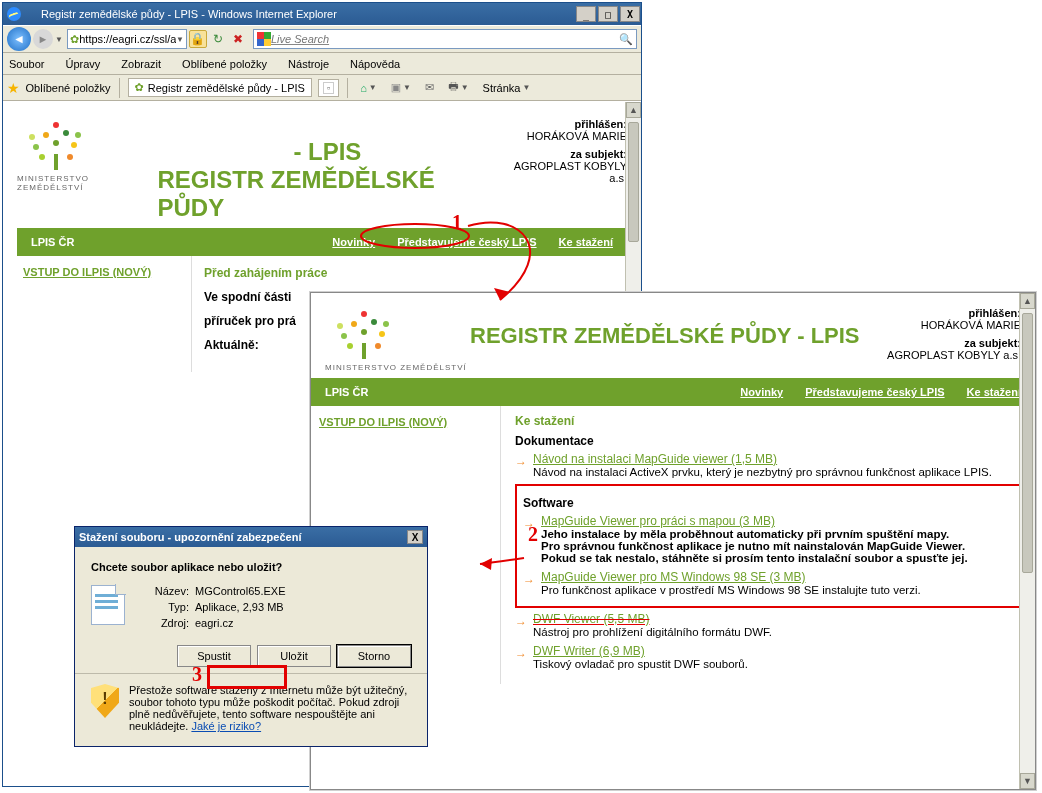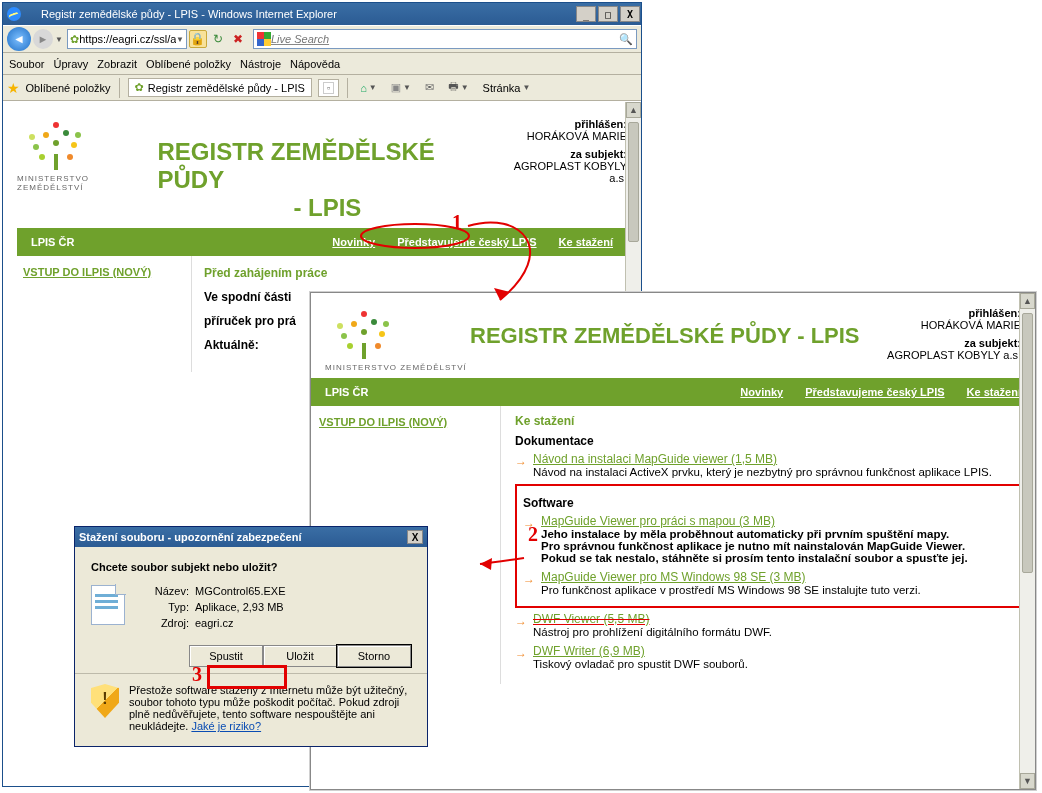--- a/index.html
+++ b/index.html
@@ -19,21 +19,21 @@
   .nav-back { width: 24px; height: 24px; border-radius: 50%; background: radial-gradient(#7ec0ff,#1f6fc6); display:flex; align-items:center; justify-content:center; color:#fff; font-size:12px; }
   .nav-forward { width: 20px; height: 20px; border-radius: 50%; background: #d8d8d8; display:flex; align-items:center; justify-content:center; color:#888; font-size:11px; }
   .nav-dd { width: 10px; font-size: 8px; color:#555; }
   .addrbar { flex: 0 0 120px; height: 20px; background: #fff; border: 1px solid #7a9ac0; display:flex; align-items:center; padding: 0 2px; }
   .addrbar input { border:0; outline:0; flex:1; font-size:11px; width: 90px; }
   .small-icon { width: 18px; height: 18px; display:flex; align-items:center; justify-content:center; font-size: 12px; }
   .lock-chip { background:#f8e29a; border:1px solid #c9a93b; border-radius:2px; }
   .search-field { flex: 1; height: 20px; background:#fff; border:1px solid #7a9ac0; display:flex; align-items:center; padding:0 3px; margin-left: 4px; }
   .search-field input { border:0; outline:0; font-size:11px; font-style: italic; color:#888; flex:1;text-decoration:underline; }
 
-  .menubar { height: 22px; background:#eceadb; border-bottom:1px solid #b4b0a0; display:flex; align-items:center; padding: 0 6px; gap: 9px; }
+  .menubar { height: 22px; background:#eceadb; border-bottom:1px solid #b4b0a0; display:flex; align-items:center; padding: 0 6px; gap: 21px; }
   .menubar span { cursor:default; }
 
   .favbar { height: 26px; background:#eceadb; border-bottom:1px solid #b4b0a0; display:flex; align-items:center; padding:0 4px; gap:6px; }
   .fav-star { color:#f6b400; font-size:14px; }
   .tab-chip { background:#fff; border:1px solid #b4b0a0; padding:2px 6px; display:flex; align-items:center; gap:4px; }
   .tab-chip .x { border:1px solid #ccc; padding:0 3px; font-size:9px; color:#666; }
   .toolbar-sep { width:1px; height:20px; background:#b4b0a0; margin:0 2px;}
   .toolbar-btn { display:flex; align-items:center; gap:2px; height:22px; padding:0 4px; }
   .toolbar-btn .dd { font-size:8px; color:#555;}
 
@@ -90,21 +90,21 @@
   .dlg-title .close { width:16px; height:14px; background:#d4d0c8; border:1px solid #888; color:#000; display:flex; align-items:center; justify-content:center; font-size:10px; font-weight:bold;}
   .dlg-body { padding:14px 16px; }
   .dlg-body .q { font-weight:bold; margin-bottom:12px;}
   .dlg-info { display:flex; gap:12px; }
   .dlg-icon { width:34px; height:40px; background:#fff; border:1px solid #9bb2d0; position:relative;}
   .dlg-icon::after{content:""; position:absolute; right:-2px; top:-2px; width:10px; height:10px; background:#ece9d8; border-left:1px solid #9bb2d0; border-bottom:1px solid #9bb2d0;}
   .dlg-icon .stripe { position:absolute; left:3px; top:8px; right:6px; height:3px; background:#6faed6;}
   .dlg-icon .stripe.s2{top:14px;} .dlg-icon .stripe.s3{top:20px;}
   .dlg-fields { display:grid; grid-template-columns:52px auto; row-gap:4px; column-gap:6px;}
   .dlg-fields .lab { text-align:right; }
-  .dlg-btns { display:flex; justify-content:flex-end; gap:0; margin:16px 0 6px; }
+  .dlg-btns { display:flex; justify-content:flex-end; gap:6px; margin:16px 0 6px; }
   .dlg-divider { border-top:1px solid #bdbaaa; margin:6px -16px 10px; }
   .dlg-btn { min-width:74px; height:22px; background:#ece9d8; border:1px solid #888; box-shadow: inset 1px 1px 0 #fff; display:flex; align-items:center; justify-content:center; padding:0 8px;}
   .dlg-btn.default { box-shadow: inset 1px 1px 0 #fff, 0 0 0 1px #000; }
   .dlg-warn { display:flex; gap:10px; }
   .shield { width:28px; height:34px; background:linear-gradient(135deg,#ffe07a 50%,#f0a818 50%); clip-path: polygon(50% 0,100% 12%,100% 55%,50% 100%,0 55%,0 12%); position:relative;}
   .shield::after{content:"!"; position:absolute; left:0; right:0; text-align:center; top:6px; color:#5a3c00; font-weight:bold; font-size:16px;}
   .dlg-warn .txt { flex:1; }
   .dlg-warn a { color:#0a4db3; text-decoration:underline;}
 
   
@@ -209,22 +209,22 @@
               <span class="tree-dot" style="background:#f6c518;left:48px;top:28px;"></span>
               <span class="tree-dot" style="background:#a8d030;left:16px;top:40px;"></span>
               <span class="tree-dot" style="background:#f08a2b;left:44px;top:40px;"></span>
               <span class="tree-dot" style="background:#6fa12c;left:30px;top:26px;"></span>
               <span class="tree-dot" style="background:#cde060;left:6px;top:20px;"></span>
               <span class="tree-dot" style="background:#8bc34a;left:52px;top:18px;"></span>
             </div>
             <div class="logo-label">MINISTERSTVO ZEMĚDĚLSTVÍ</div>
           </div>
           <div class="lpis-title">
+            <div style="text-align:center;">- LPIS</div>
             <div>REGISTR ZEMĚDĚLSKÉ PŮDY</div>
-            <div style="text-align:center;">- LPIS</div>
           </div>
           <div class="user-box">
             <b>přihlášen:</b>
             <span>HORÁKOVÁ MARIE</span>
             <b style="margin-top:6px;">za subjekt:</b>
             <span>AGROPLAST KOBYLY a.s.</span>
           </div>
         </div>
         <div class="greenbar">
           <span class="home">LPIS ČR</span>
@@ -335,21 +335,21 @@
   </div>
 </div>
 
 <div class="dlg">
   <div class="dlg-title">
     <span>Stažení souboru - upozornění zabezpečení</span>
     <span class="spacer"></span>
     <span class="close">X</span>
   </div>
   <div class="dlg-body">
-    <div class="q">Chcete soubor subjekt nebo uložit?</div>
+    <div class="q">Chcete soubor aplikace nebo uložit?</div>
     <div class="dlg-info">
       <div class="dlg-icon">
         <span class="stripe"></span>
           <span class="stripe s2"></span>
           <span class="stripe s3"></span>
       </div>
       <div class="dlg-fields">
         <div class="lab">Název:</div>
           <div>MGControl65.EXE</div>
         <div class="lab">Typ:</div>

